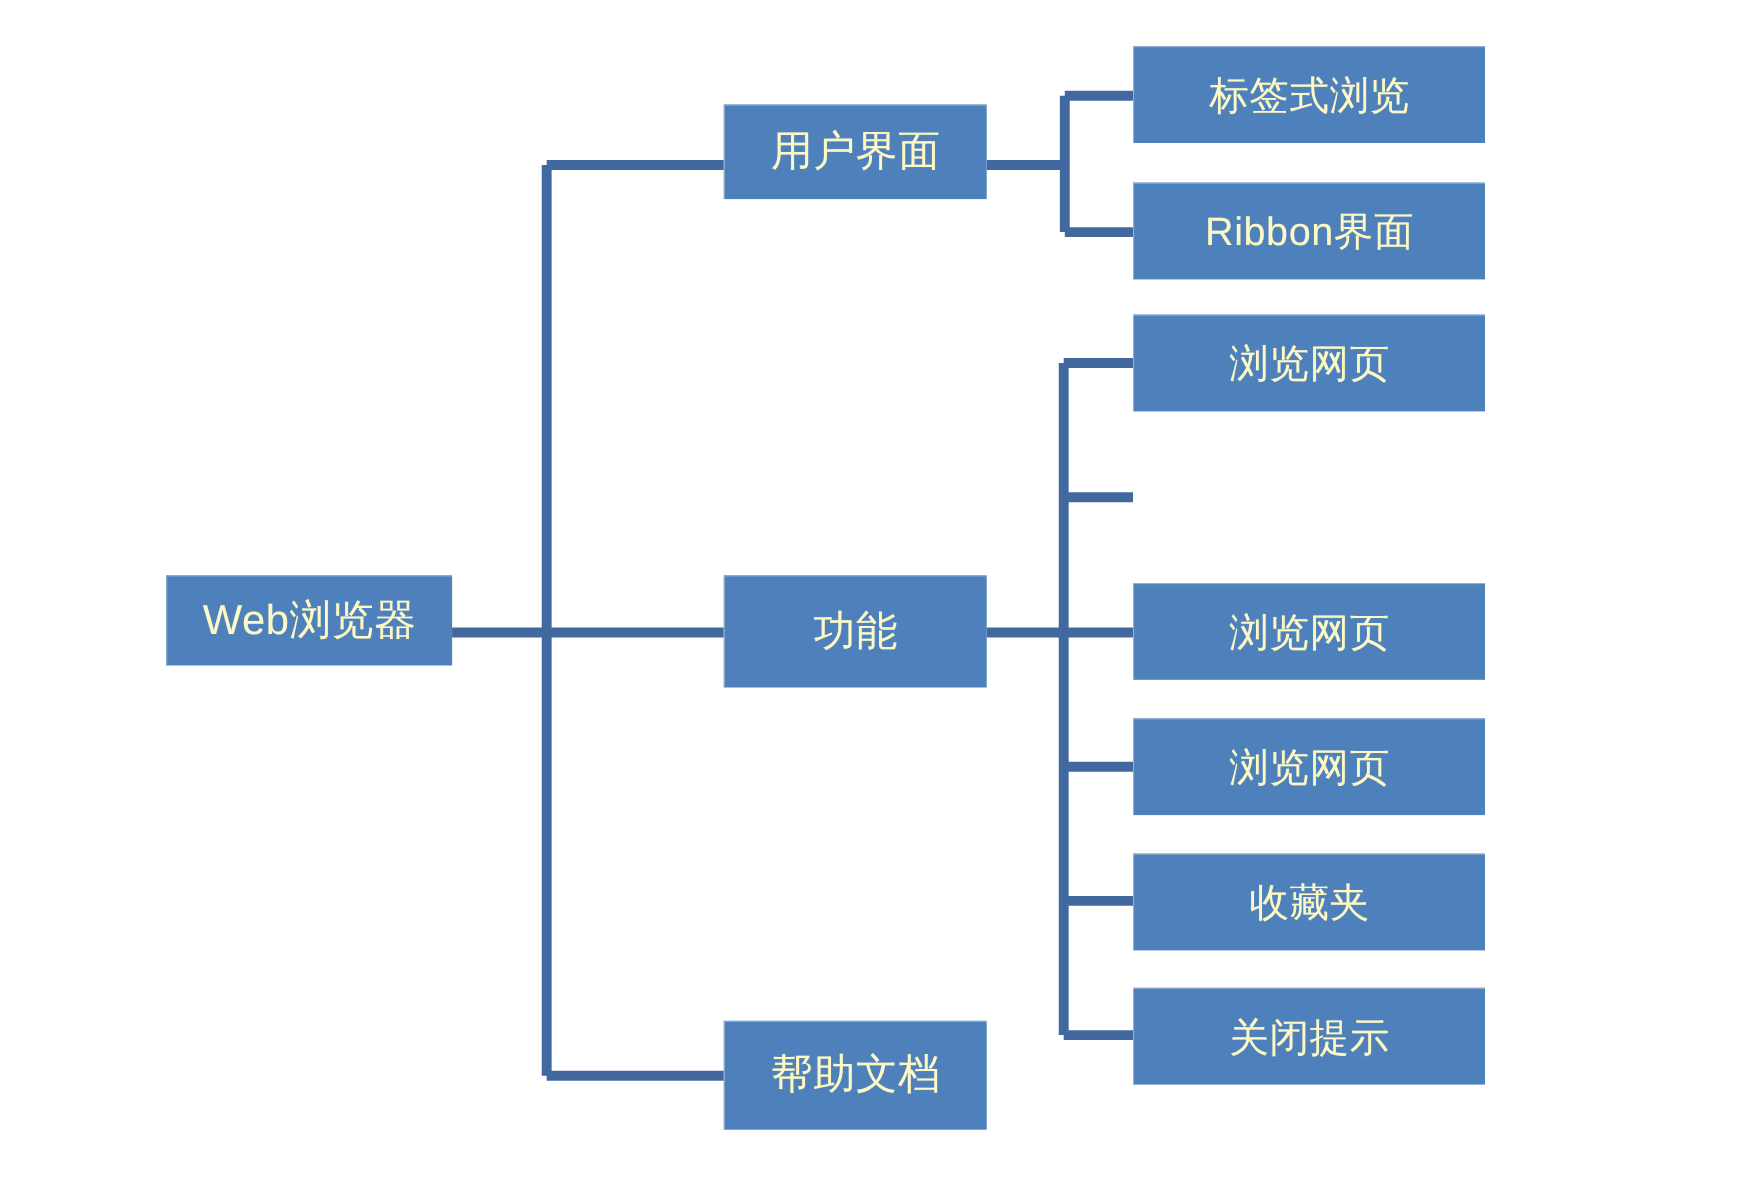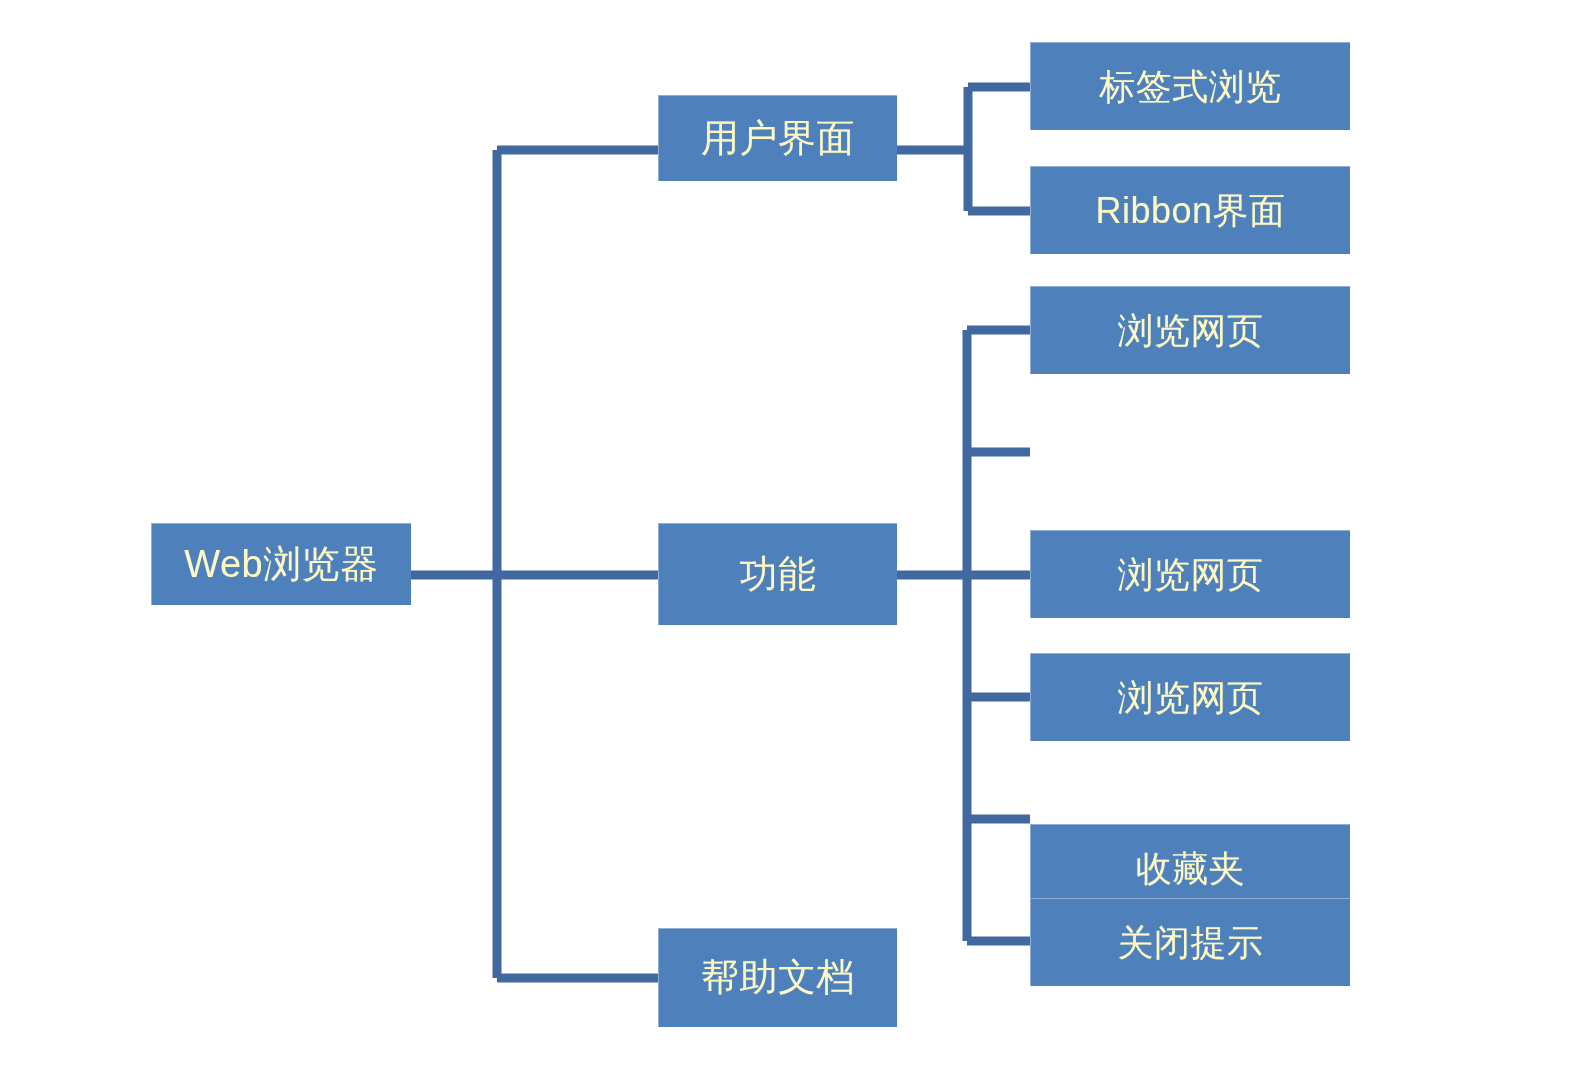--- a/index.html
+++ b/index.html
@@ -71,21 +71,21 @@
     width: 320px;
     height: 88px;
     font-size: 36px;
   }
   .r0 { top: 42px;  }
   .r1 { top: 166px; }
   .r2 { top: 286px; }
   .r3 { top: 408px; }
   .r4 { top: 530px; }
   .r5 { top: 653px; }
-  .r6 { top: 776px; margin-top: 48px; }
+  .r6 { top: 776px; }
   .r7 { top: 898px; }
 </style>
 </head>
 <body>
 
 <div id="diagram-canvas">
 
   <svg id="connector-layer" viewBox="0 0 1582 1070" width="1582" height="1070" xmlns="http://www.w3.org/2000/svg">
     <g stroke="#41699F" stroke-width="9" fill="none" stroke-linecap="butt">
 

